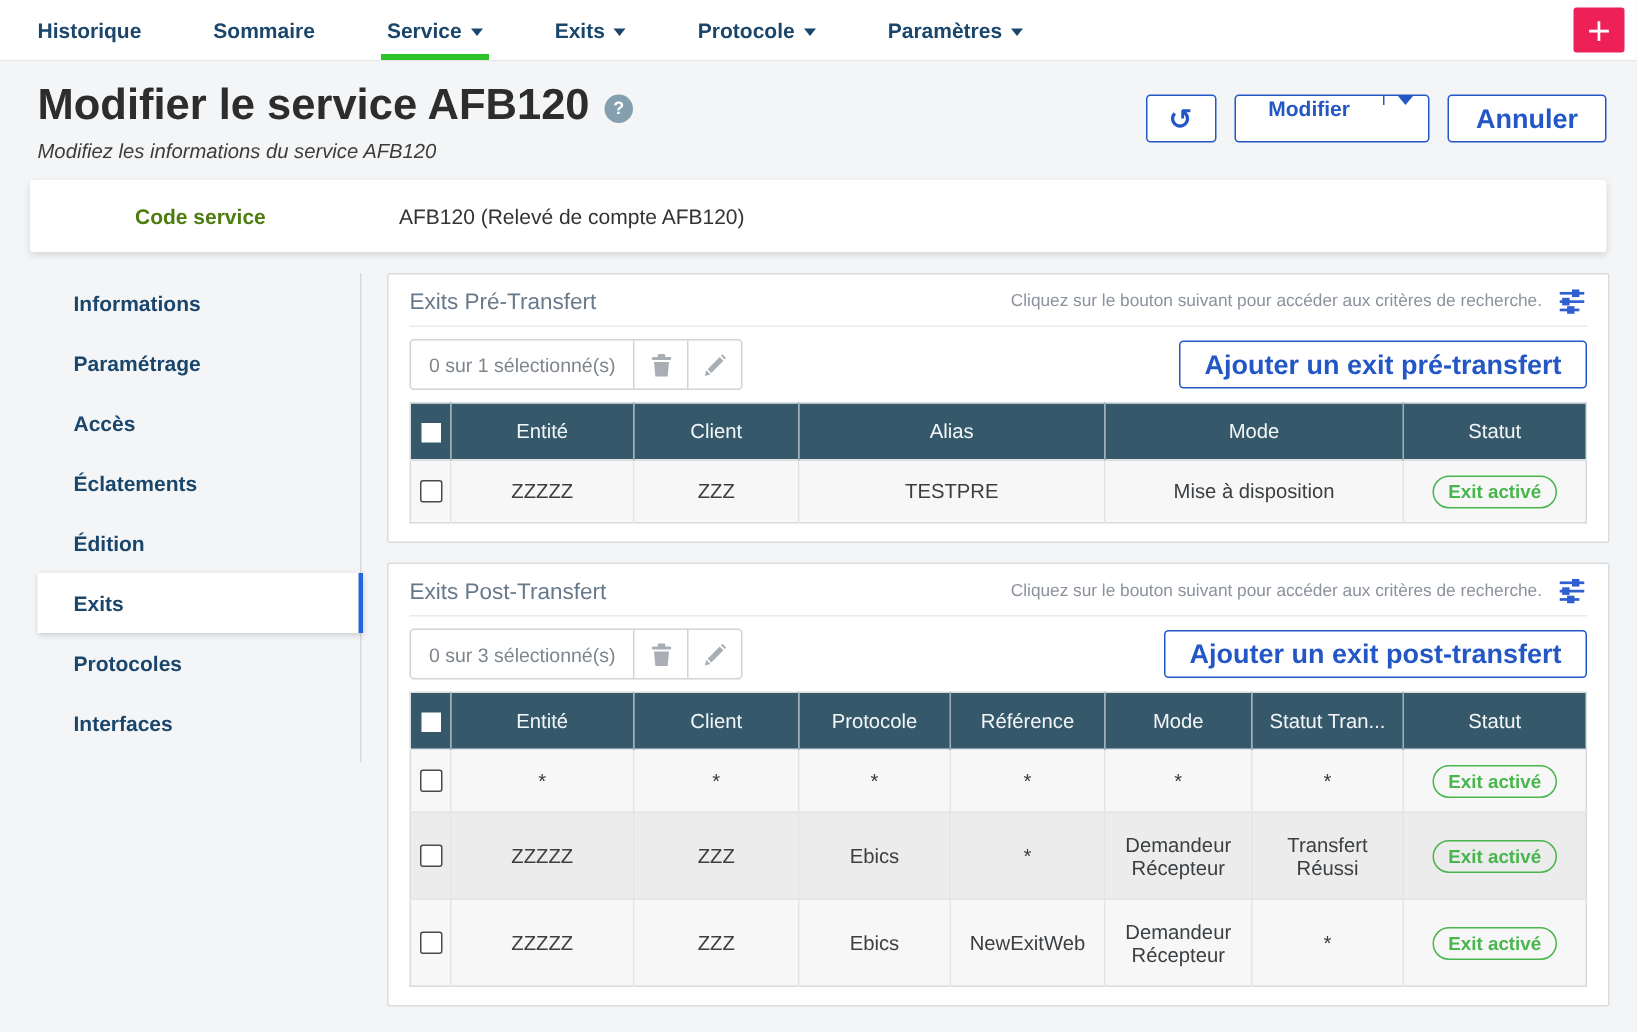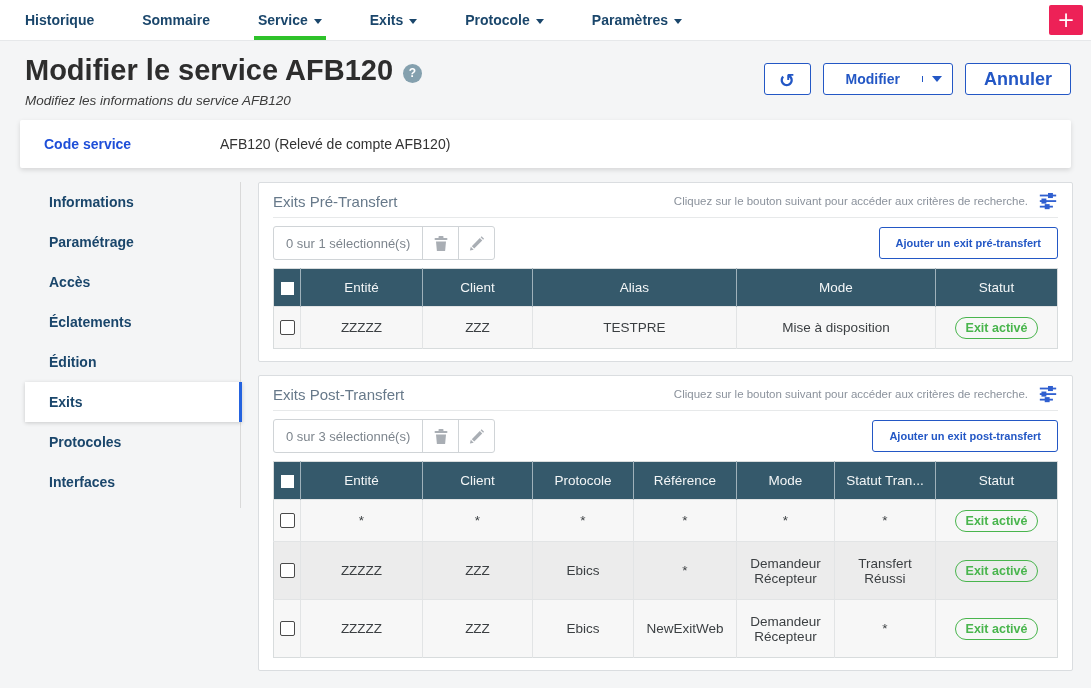--- a/index.html
+++ b/index.html
@@ -23,31 +23,31 @@
   .page-head { position:relative; padding:13px 25px 6px 25px; }
   .page-title { font-size:29px; font-weight:800; color:#2d2d2d; display:inline; }
   .help-badge { display:inline-flex; align-items:center; justify-content:center;
                 width:19px; height:19px; border-radius:50%; background:#84a0ae; color:#fff;
                 font-size:12px; font-weight:bold; margin-left:10px; vertical-align:3px; }
   .page-sub { font-size:13.5px; color:#3c3c3c; margin-top:6px;font-style:italic; }
   .head-actions { position:absolute; right:20px; top:22px; display:flex; gap:12px; }
   .btn { background:#fff; border:1.5px solid #2357c5; color:#2357c5; border-radius:3px;
          height:32px; font-size:18px; font-weight:bold; font-family:inherit; cursor:pointer; }
   .btn-refresh { width:47px; font-size:19px; font-family:"DejaVu Sans",sans-serif; font-weight:bold; padding-top:1px; }
-  .btn-split { display:flex; align-items:center; border:1.5px solid #2357c5; border-radius:3px;
+  .btn-split { display:flex; align-items:flex-start; border:1.5px solid #2357c5; border-radius:3px;
                background:#fff; height:32px; cursor:pointer; }
   .btn-split .lbl { padding:0 22px; display:flex; align-items:center; font-size:14px; font-weight:bold; color:#2357c5; }
   .btn-split .caret-box { width:30px; border-left:1.5px solid #2357c5; display:flex; align-items:center; justify-content:center; }
   .caret-blue { width:0; height:0; border-left:5px solid transparent; border-right:5px solid transparent; border-top:6px solid #2357c5; }
   .btn-cancel { padding:0 18px; }
 
   
   .code-card { margin:6px 20px 0 20px; height:48px; background:#fff; border-radius:2px;
                box-shadow:0 2px 5px rgba(0,0,0,.13); display:flex; align-items:center; padding:0 24px; }
-  .code-label { width:176px; font-size:14px; font-weight:bold; color:#1d4ed8; }
+  .code-label { width:176px; font-size:14px; font-weight:bold; color:#4d7c0f;margin-left:46px; }
   .code-value { font-size:14px; color:#333; }
 
   
   .main { display:flex; padding:14px 18px 0 25px; align-items:flex-start; }
   .sidebar { width:216px; border-right:1px solid #d9d9d9; padding-bottom:6px; }
   .side-item { height:40px; display:flex; align-items:center; padding-left:24px;
                font-size:14px; font-weight:bold; color:#1a466b; cursor:pointer; position:relative; }
   .side-item.active { background:#fff; box-shadow:0 1px 4px rgba(0,0,0,.18);
                border-right:3px solid #2563df; margin-right:-2px; }
   .content { flex:1; margin-left:17px; display:flex; flex-direction:column; gap:13px; }
@@ -58,21 +58,21 @@
   .panel-title { font-size:15px; color:#67798a; }
   .panel-hint { margin-left:auto; font-size:11.5px; color:#8b929c; margin-right:10px; }
   .sliders { cursor:pointer; display:block; }
 
   .toolbar { display:flex; align-items:center; margin:8px 0; }
   .sel-group { display:flex; align-items:stretch; border:1px solid #d0d4d7; border-radius:3px; height:34px; }
   .sel-label { display:flex; align-items:center; padding:0 12px; font-size:13px; color:#7d858d; }
   .tool-btn { width:36px; display:flex; align-items:center; justify-content:center;
               border-left:1px solid #d0d4d7; background:transparent; border-top:none; border-bottom:none;
               border-right:none; cursor:pointer; }
-  .btn-add { margin-left:auto; padding:0 16px; font-size:11px; }
+  .btn-add { margin-left:auto; padding:0 16px; font-size:18px; }
 
   
   table { width:100%; border-collapse:collapse; table-layout:fixed; border:1px solid #d8dcdd; }
   thead th { background:#35596b; color:#f3f6f7; font-weight:normal; font-size:13.5px;
              height:38px; text-align:center; border-right:1px solid #9fb1ba; }
   thead th:last-child { border-right:none; }
   tbody td { font-size:13.5px; color:#3b3f42; text-align:center; height:42px;
              border-right:1px solid #e2e4e5; border-top:1px solid #e2e4e5; padding:4px 6px; }
   tbody td:last-child { border-right:none; }
   tr.row-light td { background:#f7f7f7; }

